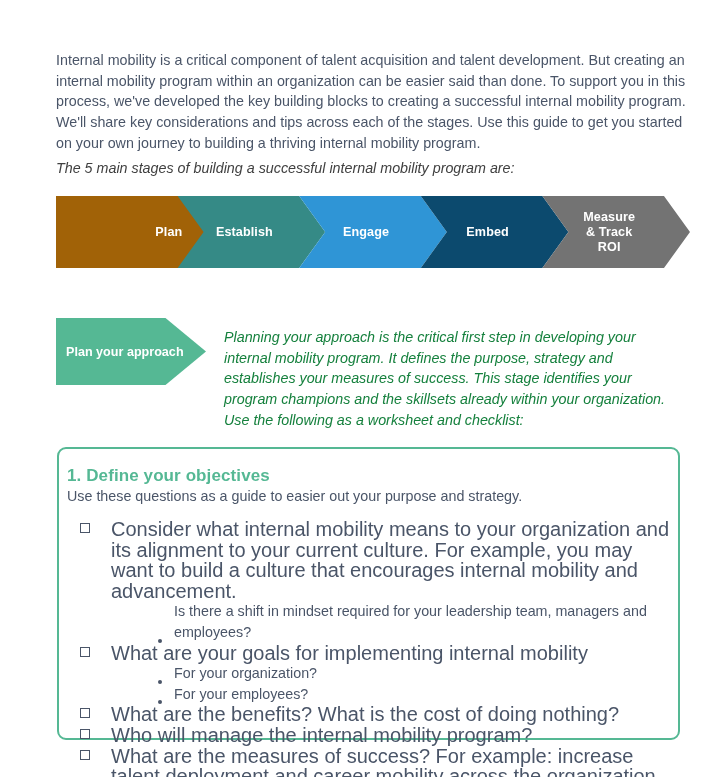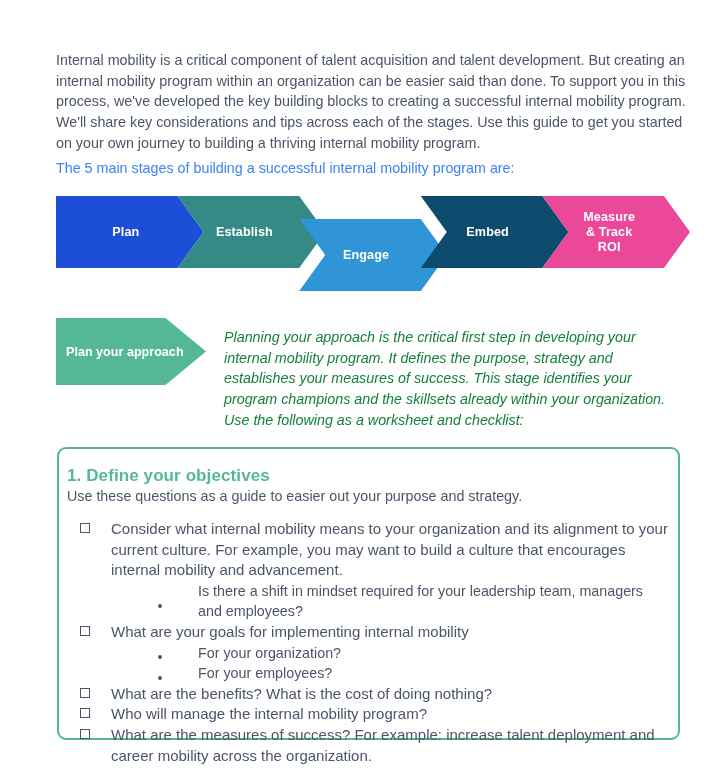--- a/index.html
+++ b/index.html
@@ -13,21 +13,21 @@
   }
   .page{position:relative;width:725px;height:606px;}
 
   
   .intro{
     position:absolute;left:56px;top:36px;width:634px;
     font-size:14.3px;line-height:20.6px;color:#4a5568;
   }
   .intro-2{
     position:absolute;left:56px;top:144px;width:634px;
-    font-size:14.3px;line-height:20.6px;color:#3b82f6;
+    font-size:14.3px;line-height:20.6px;color:#404040;font-style:italic;
   }
 
   
   .chevrons{
     position:absolute;left:56px;top:196px;width:634px;height:72px;
   }
   .chev{
     position:absolute;top:0;height:72px;
     display:flex;align-items:center;justify-content:center;
     color:#ffffff;font-weight:bold;font-size:12.6px;
@@ -78,63 +78,62 @@
   }
   .ck-box{
     flex:0 0 auto;
     width:10px;height:10px;
     border:1.6px solid #4a5568;
     margin-top:4px;margin-left:13px;margin-right:0;
     box-sizing:border-box;background:#ffffff;
   }
   .ck-text{
     margin-left:21px;
-    font-size:15px;line-height:20.6px;color:#4a5568;
+    font-size:20px;line-height:20.6px;color:#4a5568;
     max-width:565px;
   }
   .sub-list{
     list-style:none;margin:0;padding:0;
   }
   .sub-item{
-    display:flex;align-items:center;
+    display:flex;align-items:flex-end;
     margin-left:91px;
-    gap:24px;
   }
   .sub-dot{
     flex:0 0 auto;width:4px;height:4px;border-radius:50%;
     background:#4a5568;margin-top:9px;
   }
   .sub-text{
     margin-left:12px;font-size:14.3px;line-height:20.6px;color:#4a5568;
     max-width:500px;
   }
 </style>
 </head>
 <body>
 
 <div class="page">
 
   <p class="intro">Internal mobility is a critical component of talent acquisition and talent development. But creating an internal mobility program within an organization can be easier said than done. To support you in this process, we've developed the key building blocks to creating a successful internal mobility program. We'll share key considerations and tips across each of the stages. Use this guide to get you started on your own journey to building a thriving internal mobility program.</p>
 
   <p class="intro-2">The 5 main stages of building a successful internal mobility program are:</p>
 
   <div class="chevrons">
-      <div class="chev first" style="left: 0px; width: 147.6px; background: #1d4ed8; clip-path: polygon(0px 0px, 82.385% 0px, 100% 50%, 82.385% 100%, 0px 100%);">
+      <div class="chev first" style="left: 0px; width: 147.6px; background: #a16207; clip-path: polygon(0px 0px, 82.385% 0px, 100% 50%, 82.385% 100%, 0px 100%); padding-left: 43px;">
         <span>Plan</span>
       </div>
       <div class="chev" style="left: 121.6px; width: 147.6px; background: rgb(53, 138, 134); clip-path: polygon(0px 0px, 82.385% 0px, 100% 50%, 82.385% 100%, 0px 100%, 17.615% 50%);">
         <span>Establish</span>
       </div>
-      <div class="chev" style="left: 243.2px; width: 147.6px; background: rgb(47, 149, 214); clip-path: polygon(0px 0px, 82.385% 0px, 100% 50%, 82.385% 100%, 0px 100%, 17.615% 50%); margin-top: 23px;">
+      <div class="chev" style="left: 243.2px; width: 147.6px; background: rgb(47, 149, 214); clip-path: polygon(0px 0px, 82.385% 0px, 100% 50%, 82.385% 100%, 0px 100%, 17.615% 50%);">
         <span>Engage</span>
       </div>
       <div class="chev" style="left: 364.8px; width: 147.6px; background: #0c4a6e; clip-path: polygon(0px 0px, 82.385% 0px, 100% 50%, 82.385% 100%, 0px 100%, 17.615% 50%);">
         <span>Embed</span>
       </div>
-      <div class="chev" style="left: 486.4px; width: 147.6px; background: #ec4899; clip-path: polygon(0px 0px, 82.385% 0px, 100% 50%, 82.385% 100%, 0px 100%, 17.615% 50%);">
+      <div class="chev" style="left: 486.4px; width: 147.6px; background: #737373; clip-path: polygon(0px 0px, 82.385% 0px, 100% 50%, 82.385% 100%, 0px 100%, 17.615% 50%);">
         <span>Measure<br>&amp; Track<br>ROI</span>
       </div>
     </div>
 
   <div class="plan-arrow">
     <span>Plan your approach</span>
   </div>
 
   <p class="plan-copy">Planning your approach is the critical first step in developing your internal mobility program. It defines the purpose, strategy and establishes your measures of success. This stage identifies your program champions and the skillsets already within your organization. Use the following as a worksheet and checklist:</p>
 

